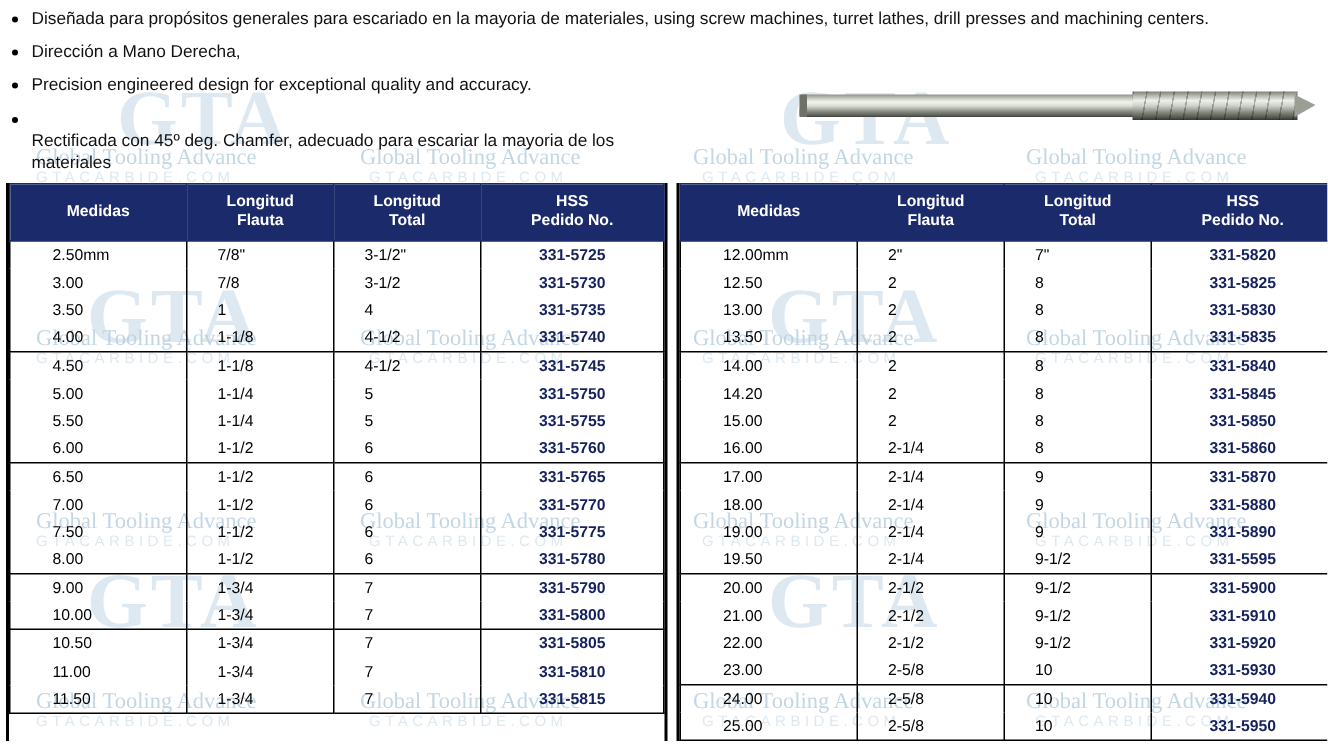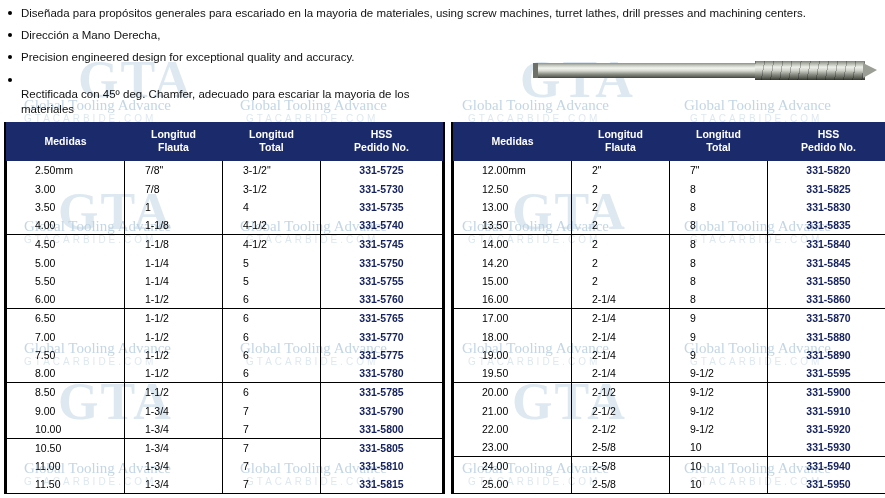--- a/index.html
+++ b/index.html
@@ -357,26 +357,20 @@
               <td class="c-tot">6</td>
               <td class="c-ord">331-5775</td>
             </tr>
             <tr class="groupend">
               <td class="c-med">8.00</td>
               <td class="c-fl">1-1/2</td>
               <td class="c-tot">6</td>
               <td class="c-ord">331-5780</td>
             </tr>
             <tr>
-              <td class="c-med">8.50</td>
-              <td class="c-fl">1-1/2</td>
-              <td class="c-tot">6</td>
-              <td class="c-ord">331-5785</td>
-            </tr>
-            <tr>
               <td class="c-med">9.00</td>
               <td class="c-fl">1-3/4</td>
               <td class="c-tot">7</td>
               <td class="c-ord">331-5790</td>
             </tr>
             <tr class="groupend">
               <td class="c-med">10.00</td>
               <td class="c-fl">1-3/4</td>
               <td class="c-tot">7</td>
               <td class="c-ord">331-5800</td>

